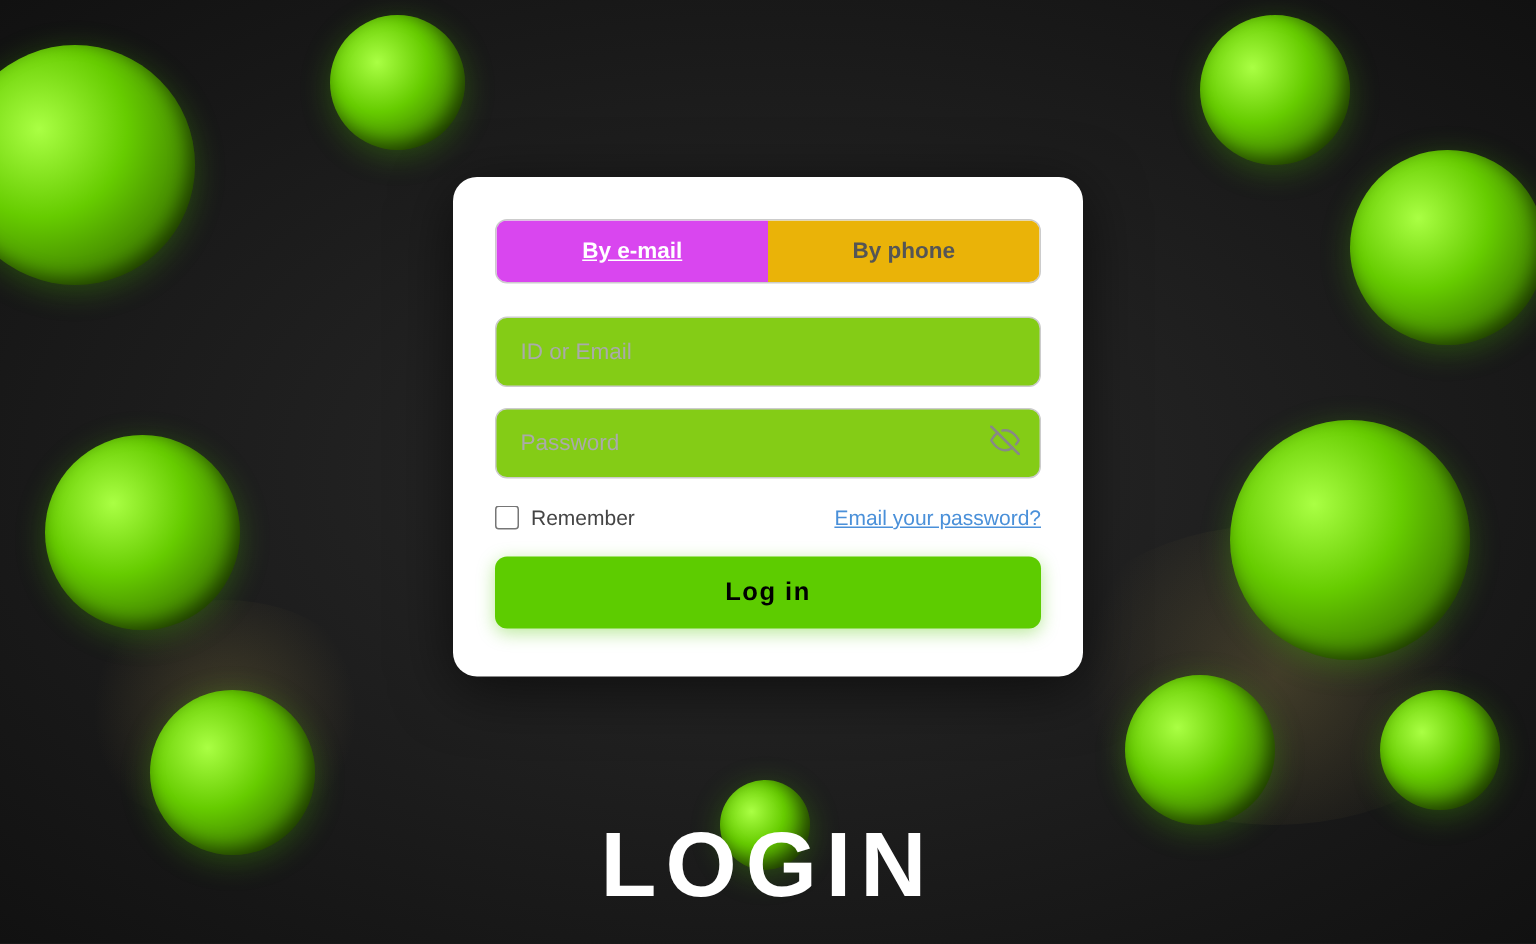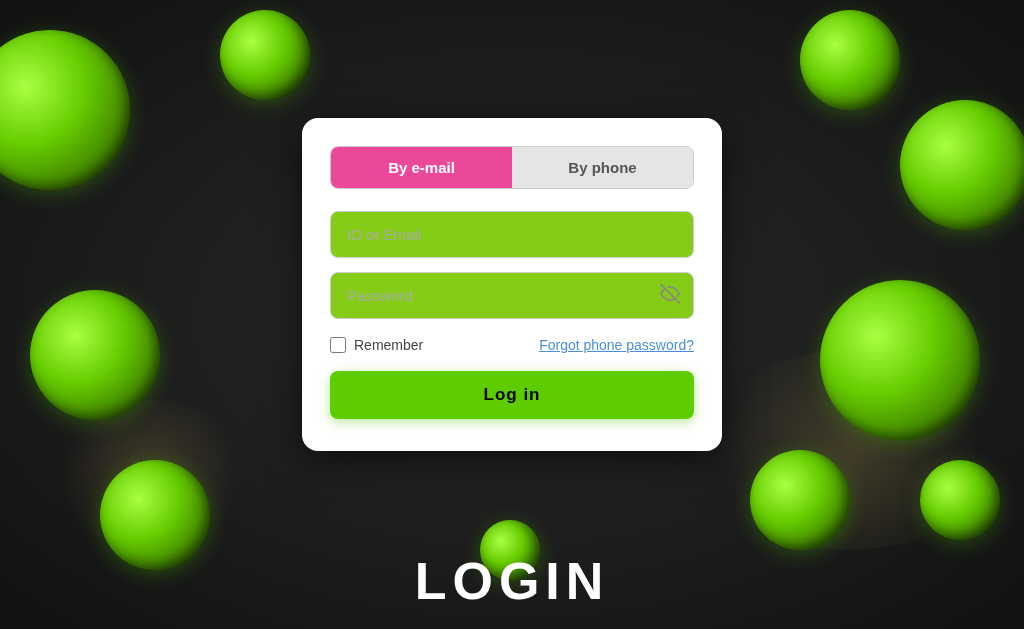--- a/index.html
+++ b/index.html
@@ -30,21 +30,21 @@
       background: radial-gradient(circle at 35% 35%, #aaff44, #66cc00 40%, #224400 100%);
       box-shadow: inset -4px -4px 12px rgba(0,0,0,0.5), 0 4px 20px rgba(80,200,0,0.3);
     }
 
     
     .login-title {
       position: absolute;
       bottom: 18px;
       left: 50%;
       transform: translateX(-50%);
-      font-size: 52px;
+      font-size: 61px;
       font-weight: 900;
       color: #ffffff;
       letter-spacing: 6px;
       white-space: nowrap;
       z-index: 2;
     }
 
     
     .card {
       position: relative;
@@ -71,26 +71,27 @@
       padding: 12px 0;
       text-align: center;
       font-size: 15px;
       font-weight: 600;
       cursor: pointer;
       border: none;
       outline: none;
     }
 
     .tab-active {
-      background: #ec4899;
+      background: #d946ef;
       color: #ffffff;
+      text-decoration: underline;
     }
 
     .tab-inactive {
-      background: #e5e5e5;
+      background: #eab308;
       color: #555;
     }
 
     
     .input-field {
       width: 100%;
       border: 1.5px solid #ccc;
       border-radius: 8px;
       padding: 14px 16px;
       font-size: 15px;
@@ -209,21 +210,21 @@
       </svg>
     </span>
   </div>
 
   
   <div class="row-options">
     <div class="remember-group">
       <input type="checkbox" class="remember-checkbox" style="">
       <label>Remember</label>
     </div>
-    <span class="forgot-link">Forgot phone password?</span>
+    <span class="forgot-link">Email your password?</span>
   </div>
 
   
   <button class="login-btn">Log in</button>
 
 </div>
 
 <div class="login-title">LOGIN</div>
 
 <div class="ball" style="width: 160px; height: 160px; left: -30px; top: 30px; z-index: 1;"></div>

